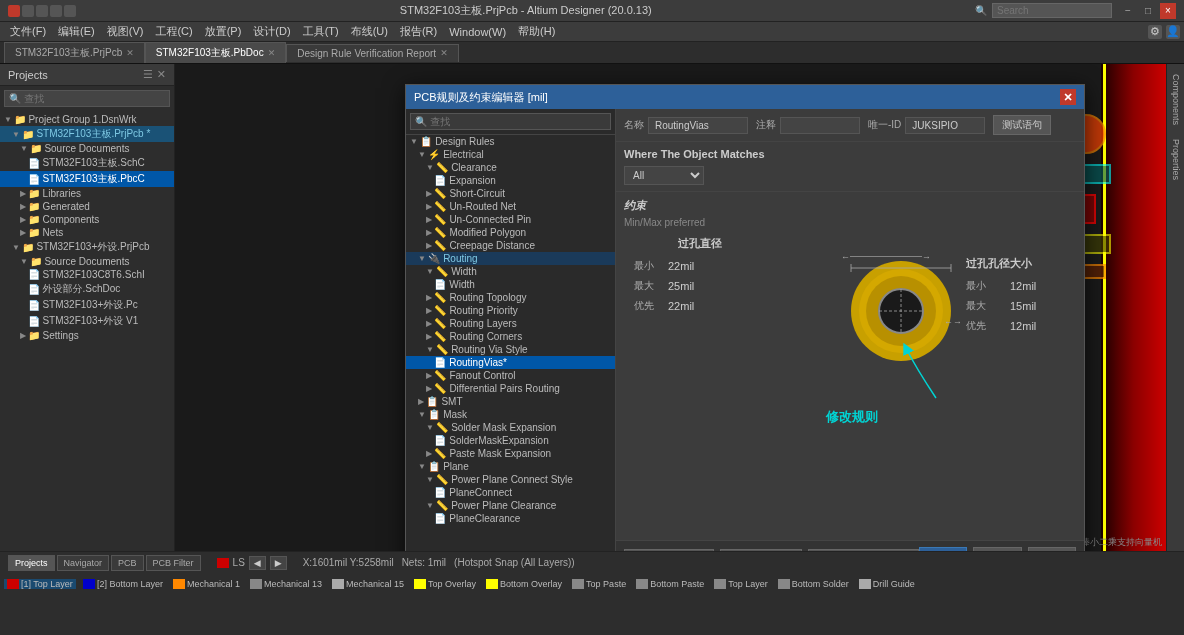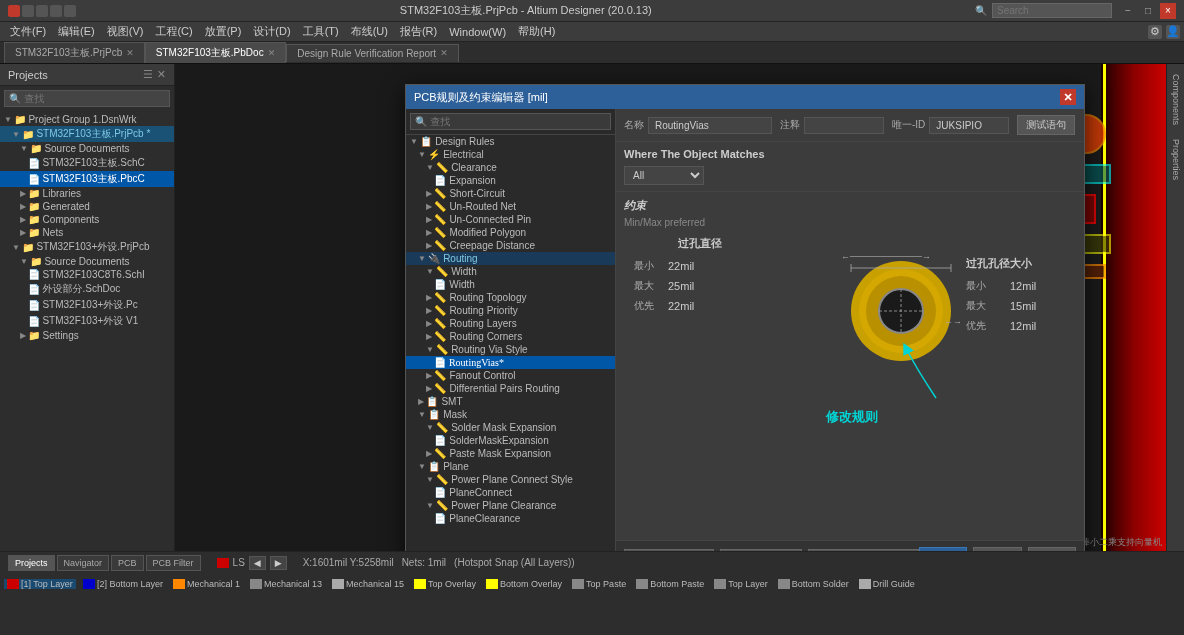--- a/index.html
+++ b/index.html
@@ -49,21 +49,21 @@
     #pcb-modal-header { background: #2d6099; padding: 4px 8px; display: flex; align-items: center; justify-content: space-between; }
     #pcb-modal-header .modal-title { color: white; font-size: 11px; }
     #pcb-modal-header .modal-close { background: #c0392b; color: white; width: 16px; height: 16px; display: flex; align-items: center; justify-content: center; cursor: pointer; font-size: 11px; font-weight: bold; }
     #pcb-modal-body { display: flex; height: 480px; }
 
     
     #modal-tree-panel { width: 210px; background: #2a2a2a; border-right: 1px solid #444; overflow-y: auto; }
     #modal-tree-search { padding: 4px; border-bottom: 1px solid #444; }
     #modal-tree-search input { width: 100%; background: #3a3a3a; border: 1px solid #555; color: #ccc; padding: 2px 4px; font-size: 10px; }
     .modal-tree-item { padding: 1px 4px; cursor: pointer; display: flex; align-items: center; gap: 2px; font-size: 10px; color: #bbb; white-space: nowrap; }
-    .modal-tree-item.selected { background: #0057a8; color: white; font-family: Liberation Serif, serif; }
+    .modal-tree-item.selected { background: #0057a8; color: white; }
     .mi0 { padding-left: 4px; }
     .mi1 { padding-left: 12px; }
     .mi2 { padding-left: 20px; }
     .mi3 { padding-left: 28px; }
 
     
     #modal-content-panel { flex: 1; display: flex; flex-direction: column; }
     #modal-toolbar { padding: 6px 8px; border-bottom: 1px solid #444; display: flex; align-items: center; gap: 8px; }
     #modal-toolbar .field-group { display: flex; align-items: center; gap: 4px; }
     #modal-toolbar label { color: #aaa; font-size: 10px; }
@@ -266,21 +266,21 @@
             <div class="modal-tree-item mi2"><span class="fold-icon">▼</span> 📏 Power Plane Clearance</div>
             <div class="modal-tree-item mi3">📄 PlaneClearance</div>
           </div>
         </div>
 
         <div id="modal-content-panel">
 
           <div id="modal-toolbar">
             <div class="field-group">
               <label>名称</label>
-              <input type="text" value="RoutingVias" style="background: rgb(68, 68, 68); border: 1px solid rgb(85, 85, 85); color: rgb(204, 204, 204); padding: 2px 6px; font-size: 10px; width: 124px;">
+              <input type="text" value="RoutingVias" style="background: rgb(68, 68, 68); border: 1px solid rgb(85, 85, 85); color: rgb(204, 204, 204); padding: 2px 6px; font-size: 10px; width: 100px;">
             </div>
             <div class="field-group">
               <label>注释</label>
               <input type="text" value="" style="background: rgb(68, 68, 68); border: 1px solid rgb(85, 85, 85); color: rgb(204, 204, 204); padding: 2px 6px; font-size: 10px; width: 80px;">
             </div>
             <div class="field-group">
               <label>唯一-ID</label>
               <input type="text" value="JUKSIPIO" style="background: rgb(68, 68, 68); border: 1px solid rgb(85, 85, 85); color: rgb(204, 204, 204); padding: 2px 6px; font-size: 10px; width: 80px;">
             </div>
             <button class="btn">测试语句</button>

